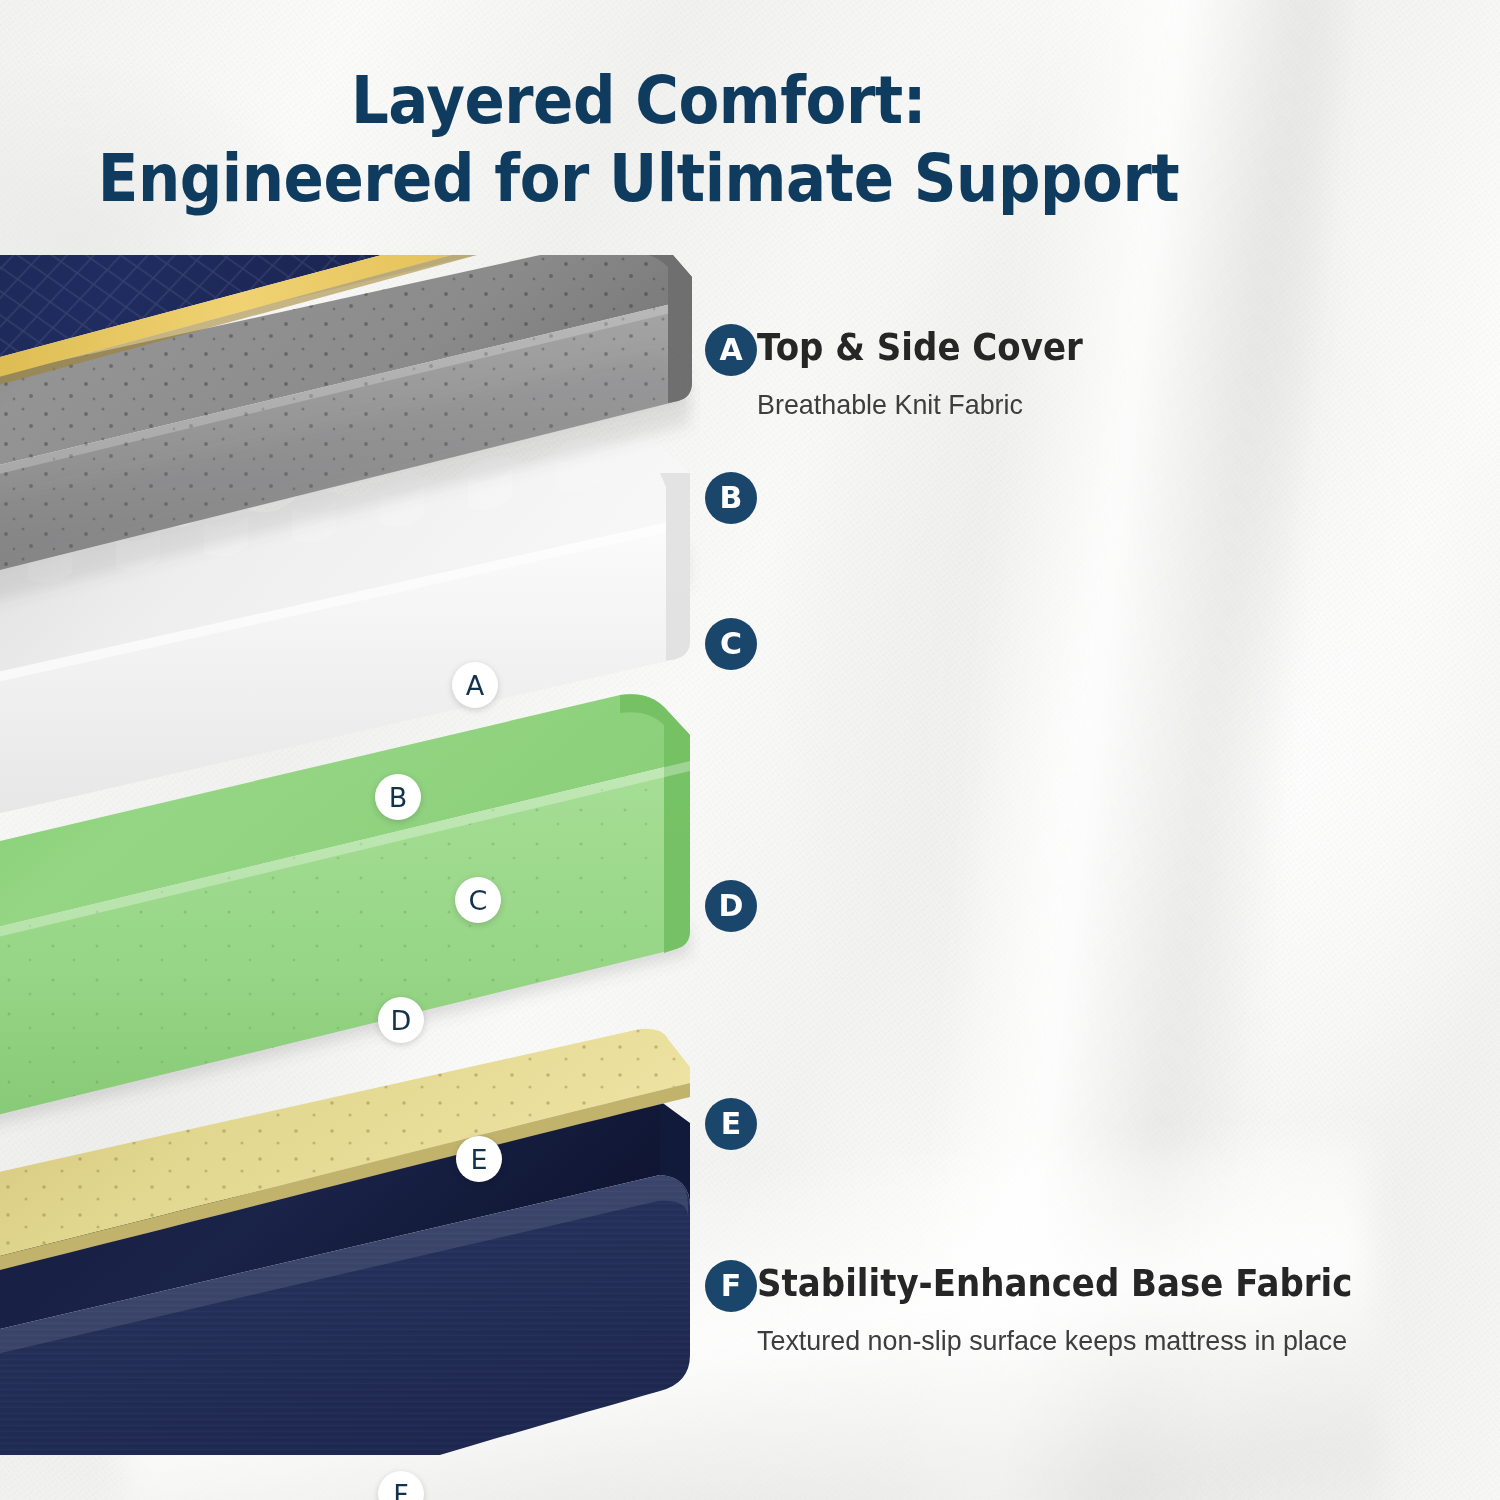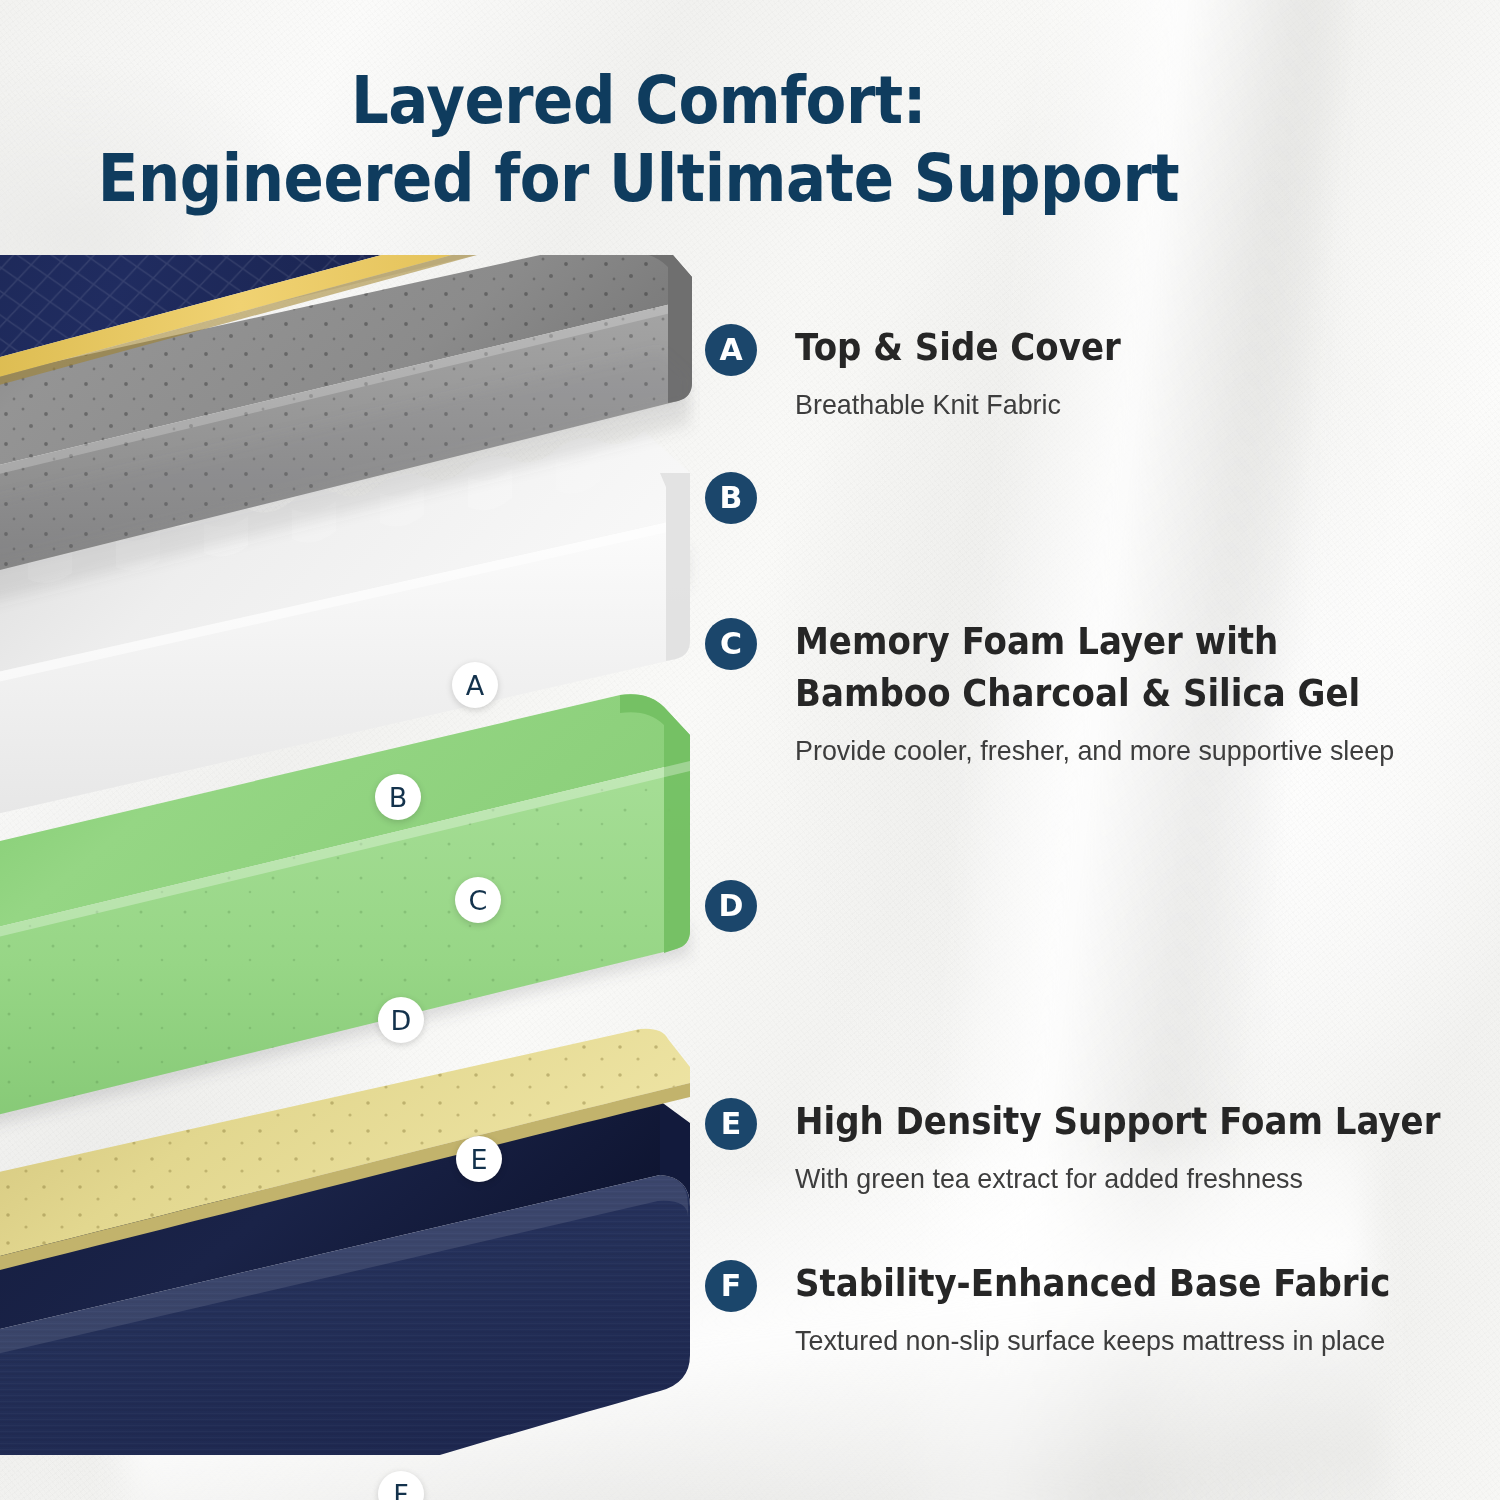--- a/index.html
+++ b/index.html
@@ -130,21 +130,20 @@
     font-family: "DejaVu Sans", sans-serif;
     font-weight: 700;
     font-size: 30px;
     display: flex;
     align-items: center;
     justify-content: center;
     line-height: 1;
     margin-top: 2px;
   }
   .entry-text {
-    margin-left: 38px;
     padding-top: 0;
   }
   .entry-title {
     font-family: "DejaVu Sans", sans-serif;
     font-weight: 700;
     font-size: 37px;
     line-height: 52px;
     color: #262626;
     transform: scaleX(0.92);
     transform-origin: left center;
@@ -430,37 +429,28 @@
       <div class="entry-desc">Breathable Knit Fabric</div>
     </div>
   </div>
 
   <div class="entry e-b">
     <div class="badge">B</div>
   </div>
 
   <div class="entry e-c">
     <div class="badge">C</div>
-    <div class="entry-text">
-      <div class="entry-title">Memory Foam Layer with</div>
-      <div class="entry-title">Bamboo Charcoal &amp; Silica Gel</div>
-      <div class="entry-desc">Provide cooler, fresher, and more supportive sleep</div>
-    </div>
   </div>
 
   <div class="entry e-d">
     <div class="badge">D</div>
   </div>
 
   <div class="entry e-e">
     <div class="badge">E</div>
-    <div class="entry-text">
-      <div class="entry-title">High Density Support Foam Layer</div>
-      <div class="entry-desc">With green tea extract for added freshness</div>
-    </div>
   </div>
 
   <div class="entry e-f">
     <div class="badge">F</div>
     <div class="entry-text">
       <div class="entry-title">Stability-Enhanced Base Fabric</div>
       <div class="entry-desc">Textured non-slip surface keeps mattress in place</div>
     </div>
   </div>
 

